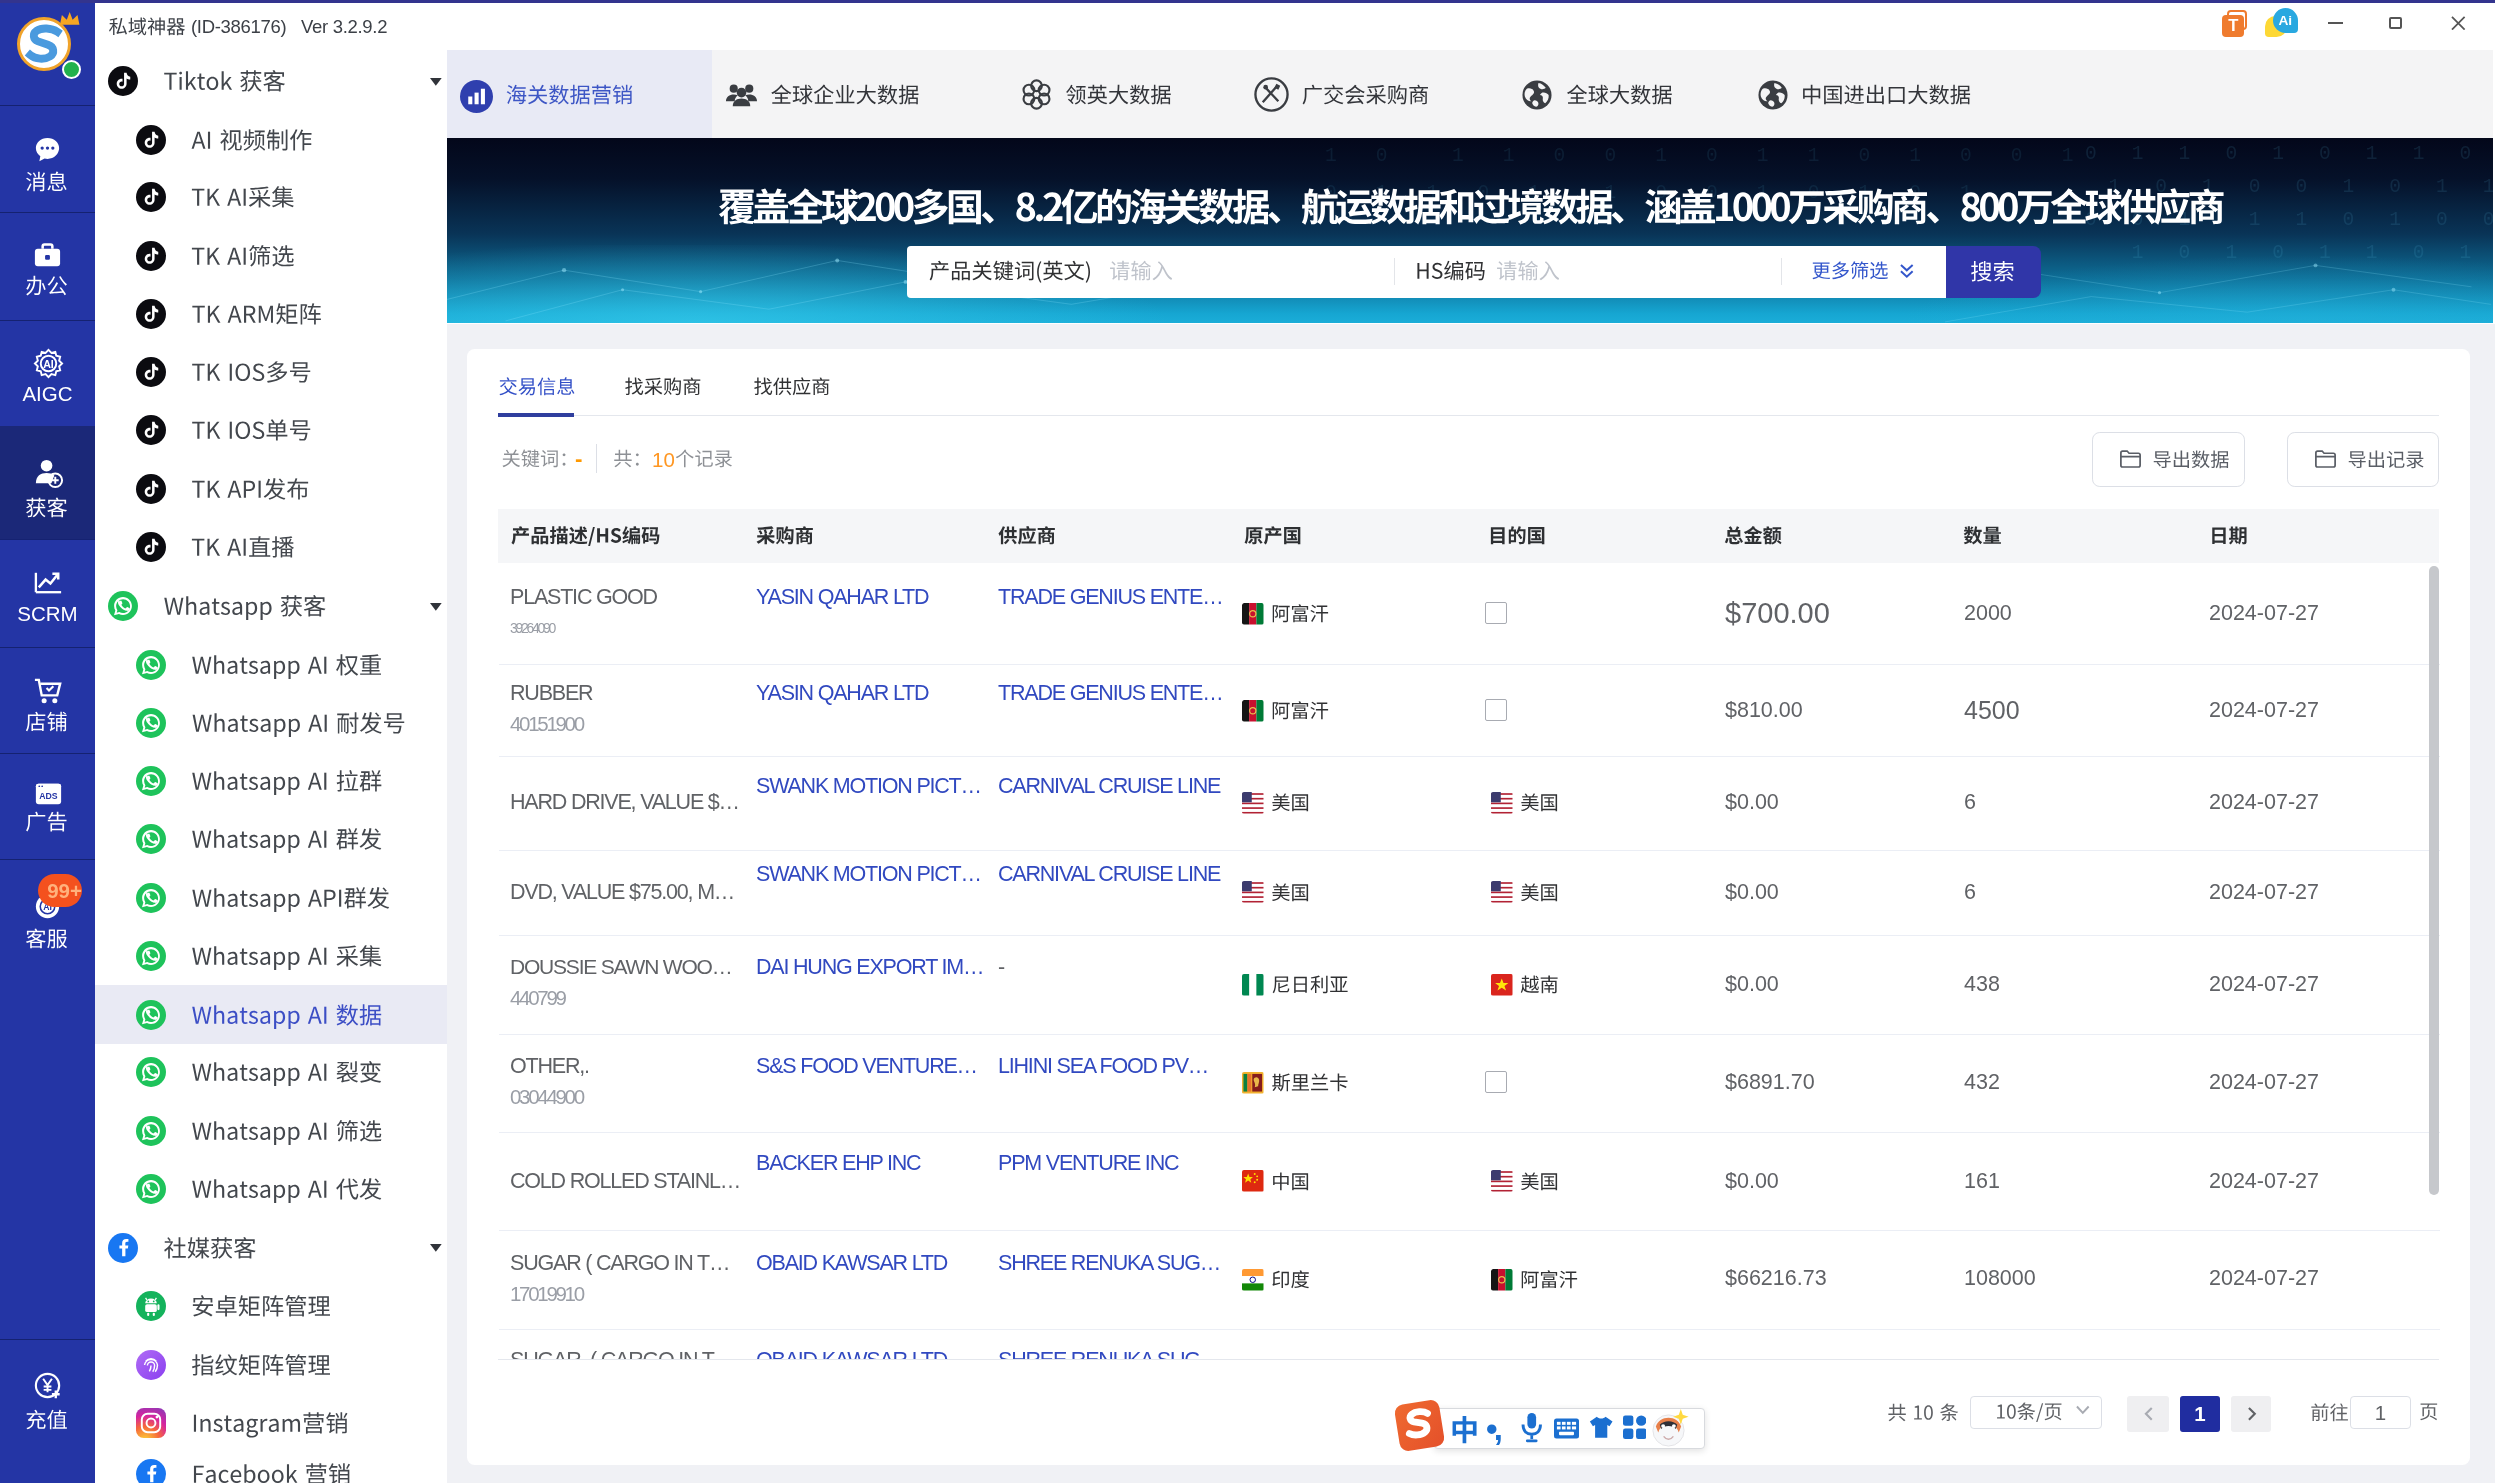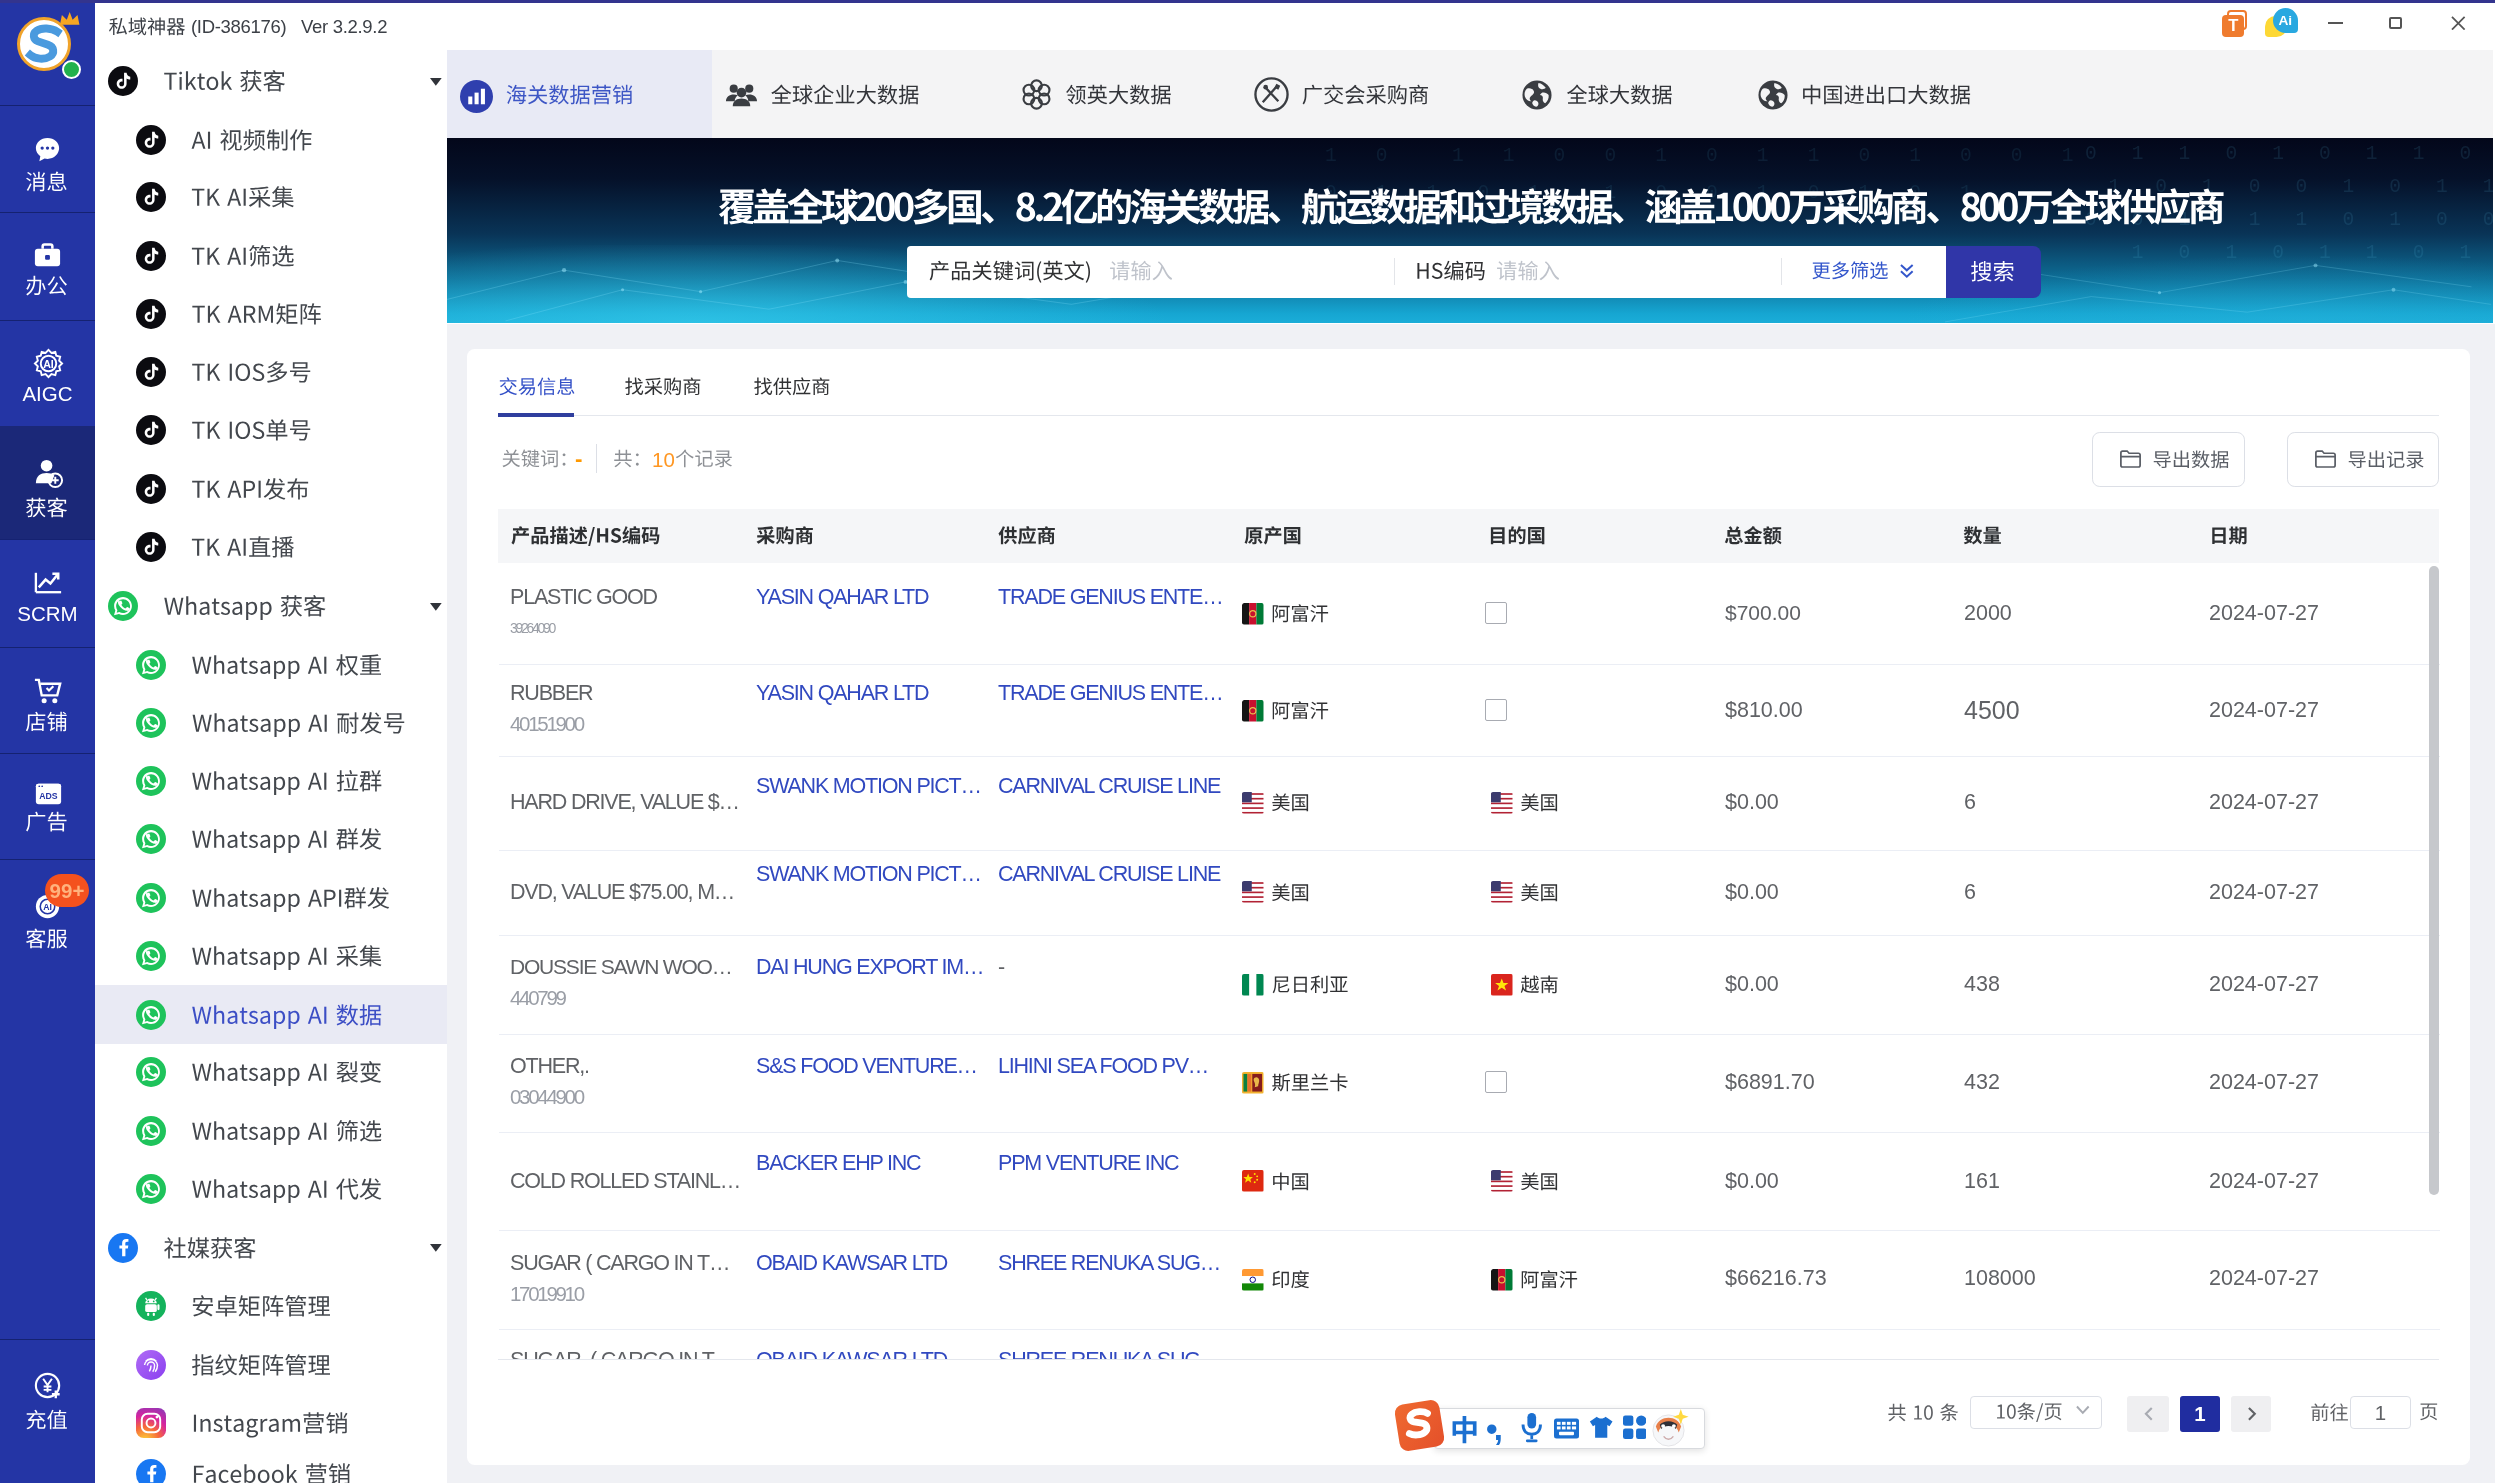--- a/index.html
+++ b/index.html
@@ -141,21 +141,21 @@
         <circle cx="16" cy="16" r="12" fill="none" stroke="#fff" stroke-width="2.2"></circle>
         <path d="M11.5 9 L16 15.5 L20.5 9 M16 15.5 L16 23 M12 17 L20 17 M12 20.5 L20 20.5" stroke="#fff" stroke-width="2" fill="none"></path>
         <path d="M24.5 21 L24.5 29 M20.5 25 L28.5 25" stroke="#fff" stroke-width="2.4"></path>
       </svg></div>
 <div style="position:absolute;left:25px;top:1406px"><svg width="44" height="28" viewBox="0 0 45 29" style="overflow:visible;">
         <g transform="translate(0,22.4) scale(0.02200,-0.02200)" fill="#ffffff">
           <use href="#g15" x="0"></use>
           <use href="#g16" x="1000"></use>
         </g>
       </svg></div>
-<div style="position:absolute;left:45px;top:874px;width:44px;height:33px;background:#f4511e;border-radius:16.6px;color:#ffb27d;font-size:20.5px;font-weight:700;text-align:center;line-height:33px">99+</div>
+<div style="position:absolute;left:38px;top:874px;width:44px;height:33px;background:#f4511e;border-radius:16.6px;color:#ffb27d;font-size:20.5px;font-weight:700;text-align:right;line-height:33px">99+</div>
 <div style="position:absolute;left:95px;top:50px;width:352px;height:1434px;background:#fff"></div>
 <div style="position:absolute;left:95px;top:985px;width:352px;height:59px;background:#e9eaf4"></div>
 <div style="position:absolute;left:108px;top:66px"><svg width="30" height="30" viewBox="0 0 31 31">
         <circle cx="15.5" cy="15.5" r="15.5" fill="#0b0b10"></circle>
         <path d="M19.2 7 c.3 2.1 1.7 3.8 3.8 4.2 v2.8 c-1.4 0 -2.8 -.45 -3.8 -1.15 v5.55 c0 2.9 -2.3 5.2 -5.1 5.2 s-5.1 -2.3 -5.1 -5.2 s2.3 -5.2 5.1 -5.2 c.3 0 .6 0 .9 .1 v2.9 c-.3 -.1 -.6 -.15 -.9 -.15 c-1.4 0 -2.5 1.1 -2.5 2.5 s1.1 2.5 2.5 2.5 s2.5 -1.1 2.5 -2.5 V7 Z" fill="#fff"></path>
       </svg></div>
 <div style="position:absolute;left:163px;top:66px;"><svg width="124" height="31" viewBox="0 0 127 32" style="overflow:visible;">
         <g transform="translate(0,24.5) scale(0.02400,-0.02400)" fill="#43474d">
           <use href="#g17" x="0"></use>
           <use href="#g18" x="599"></use>
@@ -1030,21 +1030,21 @@
         <circle cx="11" cy="11" r="3.2" fill="none" stroke="#e8c44d" stroke-width="1.2"></circle>
       </svg></div>
 <div style="position:absolute;left:824px;top:38px"><svg width="59" height="25" viewBox="0 0 61 26" style="overflow:visible;">
         <g transform="translate(0,20.4) scale(0.02000,-0.02000)" fill="#303133">
           <use href="#g172" x="0"></use>
           <use href="#g173" x="1000"></use>
           <use href="#g174" x="2000"></use>
         </g>
       </svg></div>
 <div style="position:absolute;left:1038px;top:39px;width:21.5px;height:21.5px;background:#fff;border:1px solid #a8abb2;border-radius:2px"></div>
-<div style="position:absolute;left:1278px;top:35px;font-size:21px;color:#606266;line-height:30px">$700.00</div>
+<div style="position:absolute;left:1278px;top:35px;font-size:29px;color:#606266;line-height:30px">$700.00</div>
 <div style="position:absolute;left:1517px;top:35px;font-size:21.5px;color:#606266;line-height:30px">2000</div>
 <div style="position:absolute;left:1762px;top:35px;font-size:21.5px;color:#606266;line-height:30px">2024-07-27</div>
 <div style="position:absolute;left:52px;top:101px;width:1941px;height:1px;background:#ebeef5"></div>
 <div style="position:absolute;left:63px;top:115px;font-size:21.5px;color:#606266;letter-spacing:-1.2px;line-height:30px;white-space:pre">RUBBER</div>
 <div style="position:absolute;left:63px;top:146px;font-size:20.5px;color:#9a9ea6;letter-spacing:-2.3px;line-height:30px;white-space:pre">40151900</div>
 <div style="position:absolute;left:309px;top:115px;font-size:21.5px;color:#3149c0;letter-spacing:-1.2px;line-height:30px;white-space:pre">YASIN QAHAR LTD</div>
 <div style="position:absolute;left:551px;top:115px;font-size:21.5px;color:#3149c0;letter-spacing:-1.2px;line-height:30px;white-space:pre">TRADE GENIUS ENTE…</div>
 <div style="position:absolute;left:795px;top:137px;width:21.5px;height:21.5px;border-radius:2px;overflow:hidden"><svg width="21.5" height="21.5" viewBox="0 0 22 22" style="border-radius:2px">
         <rect width="7.3" height="22" fill="#151515"></rect>
         <rect x="7.3" width="7.4" height="22" fill="#c8102e"></rect>

